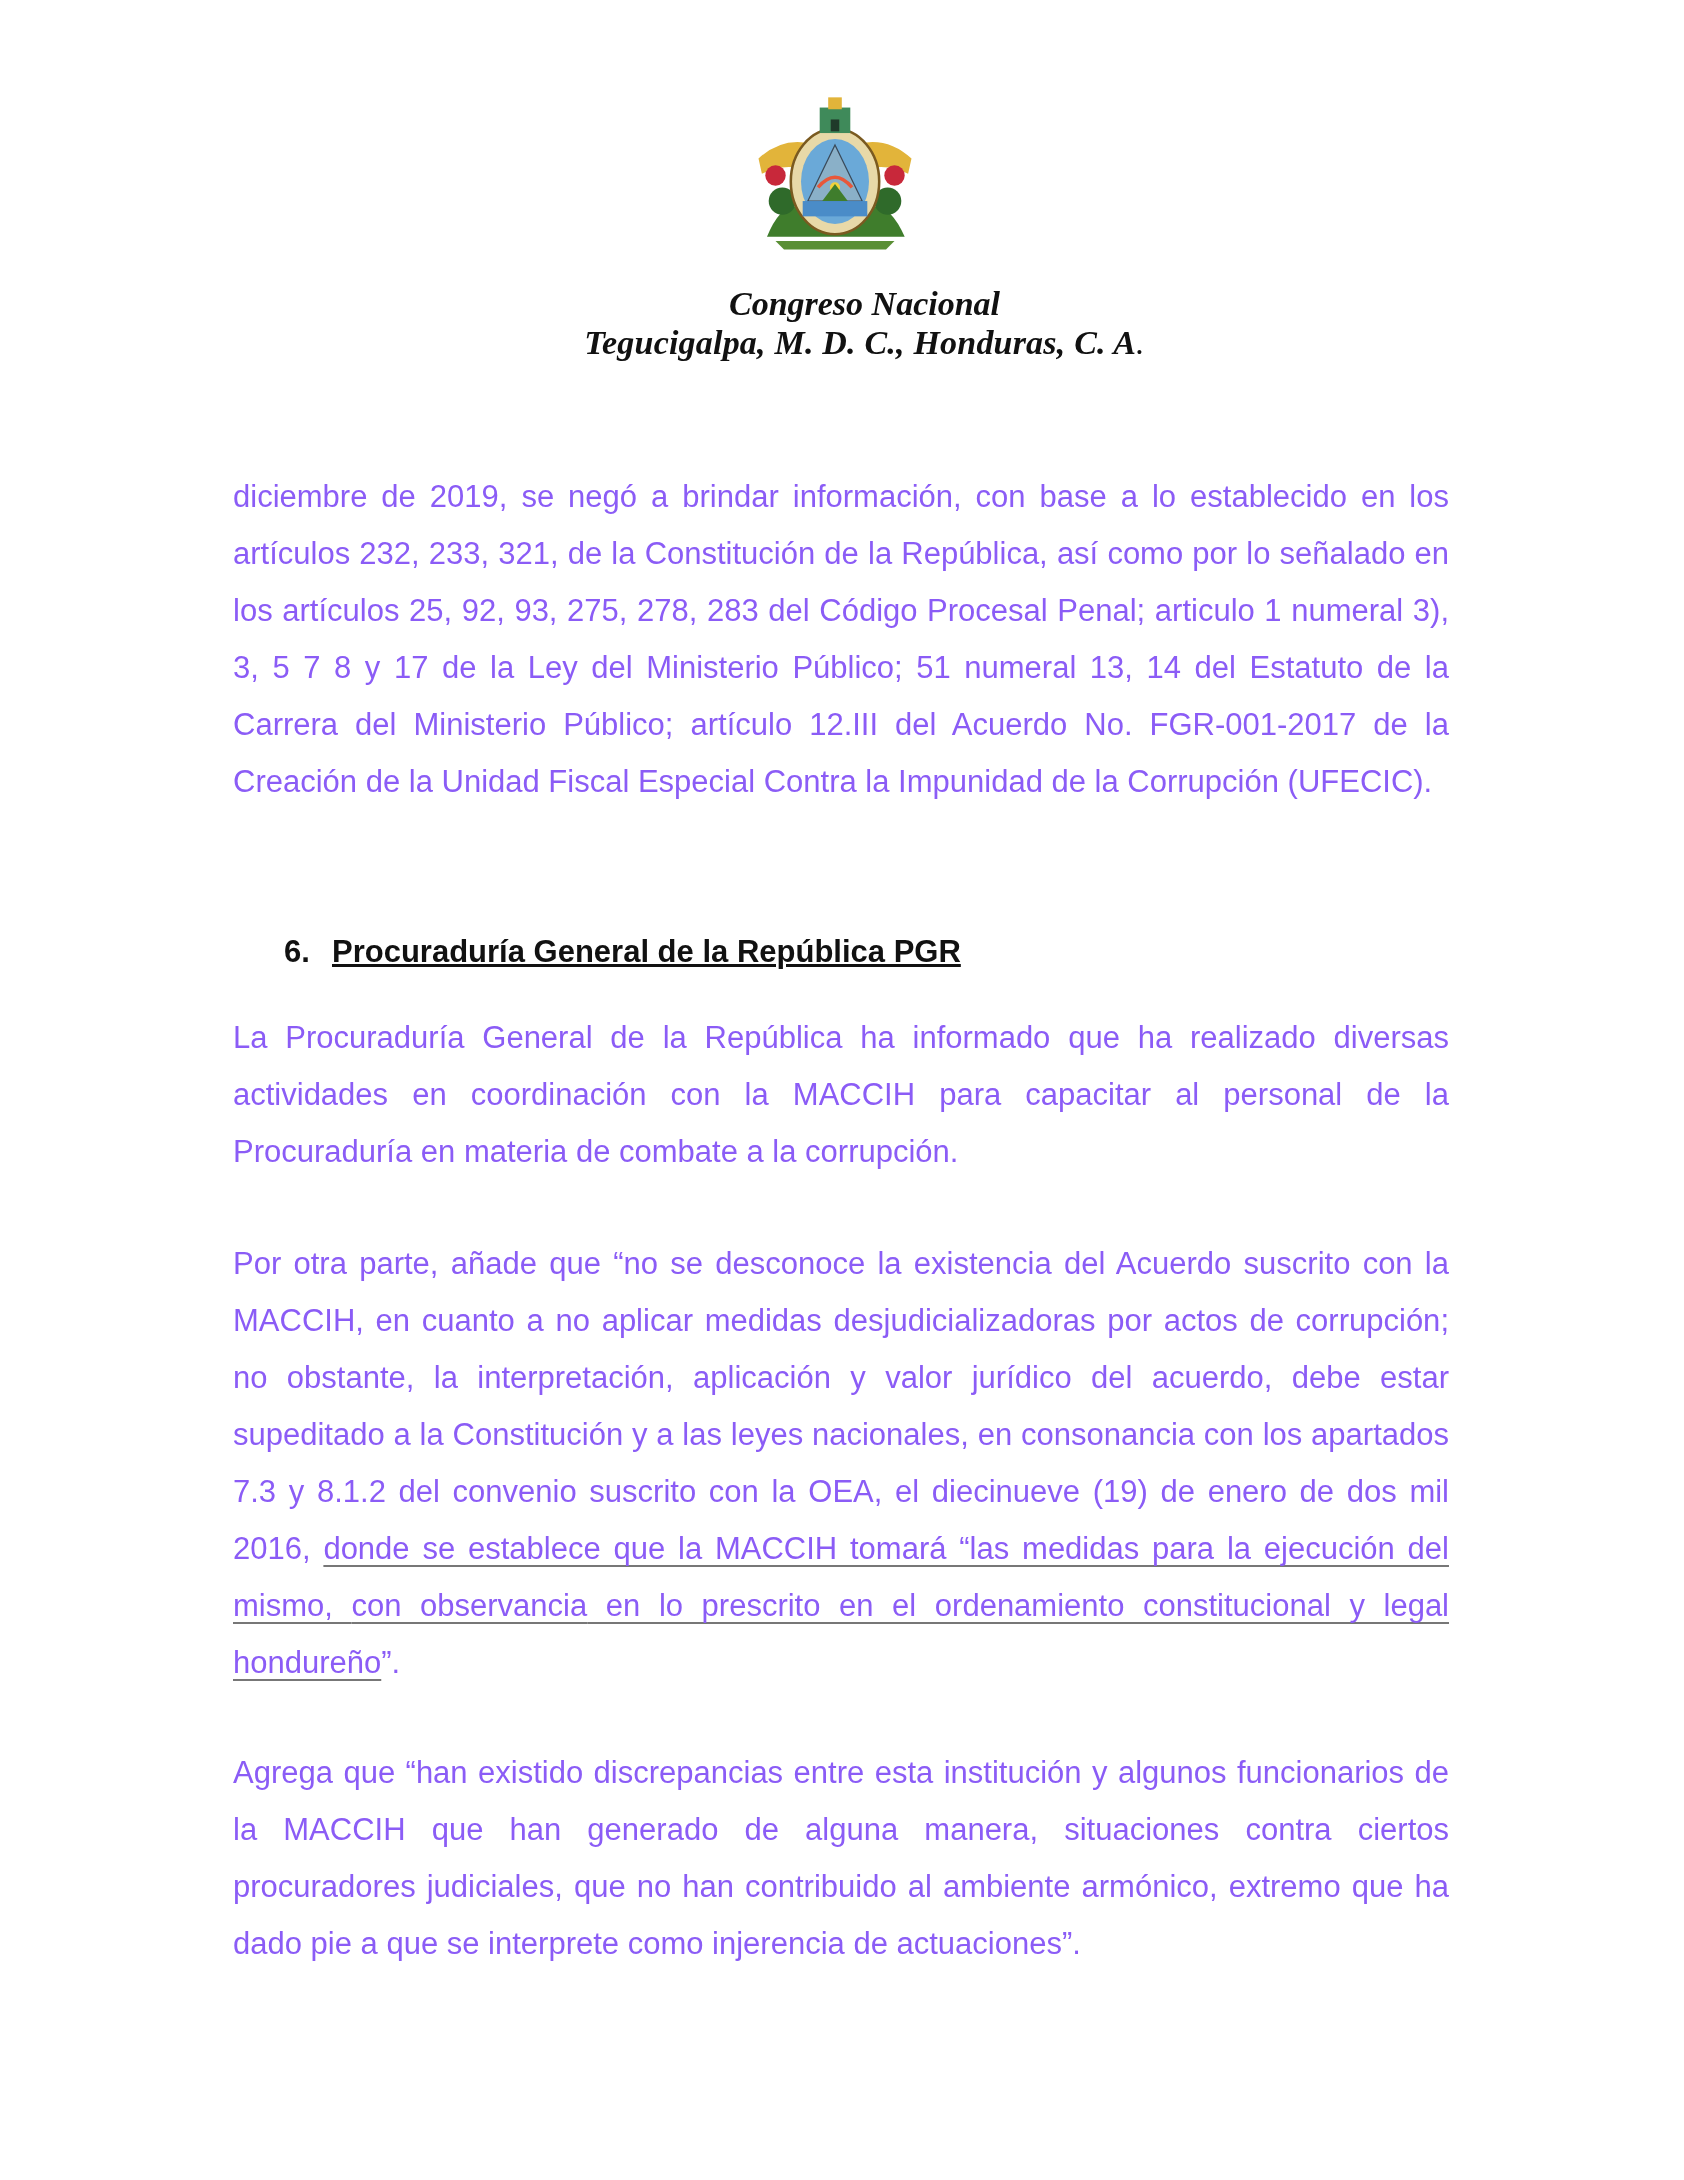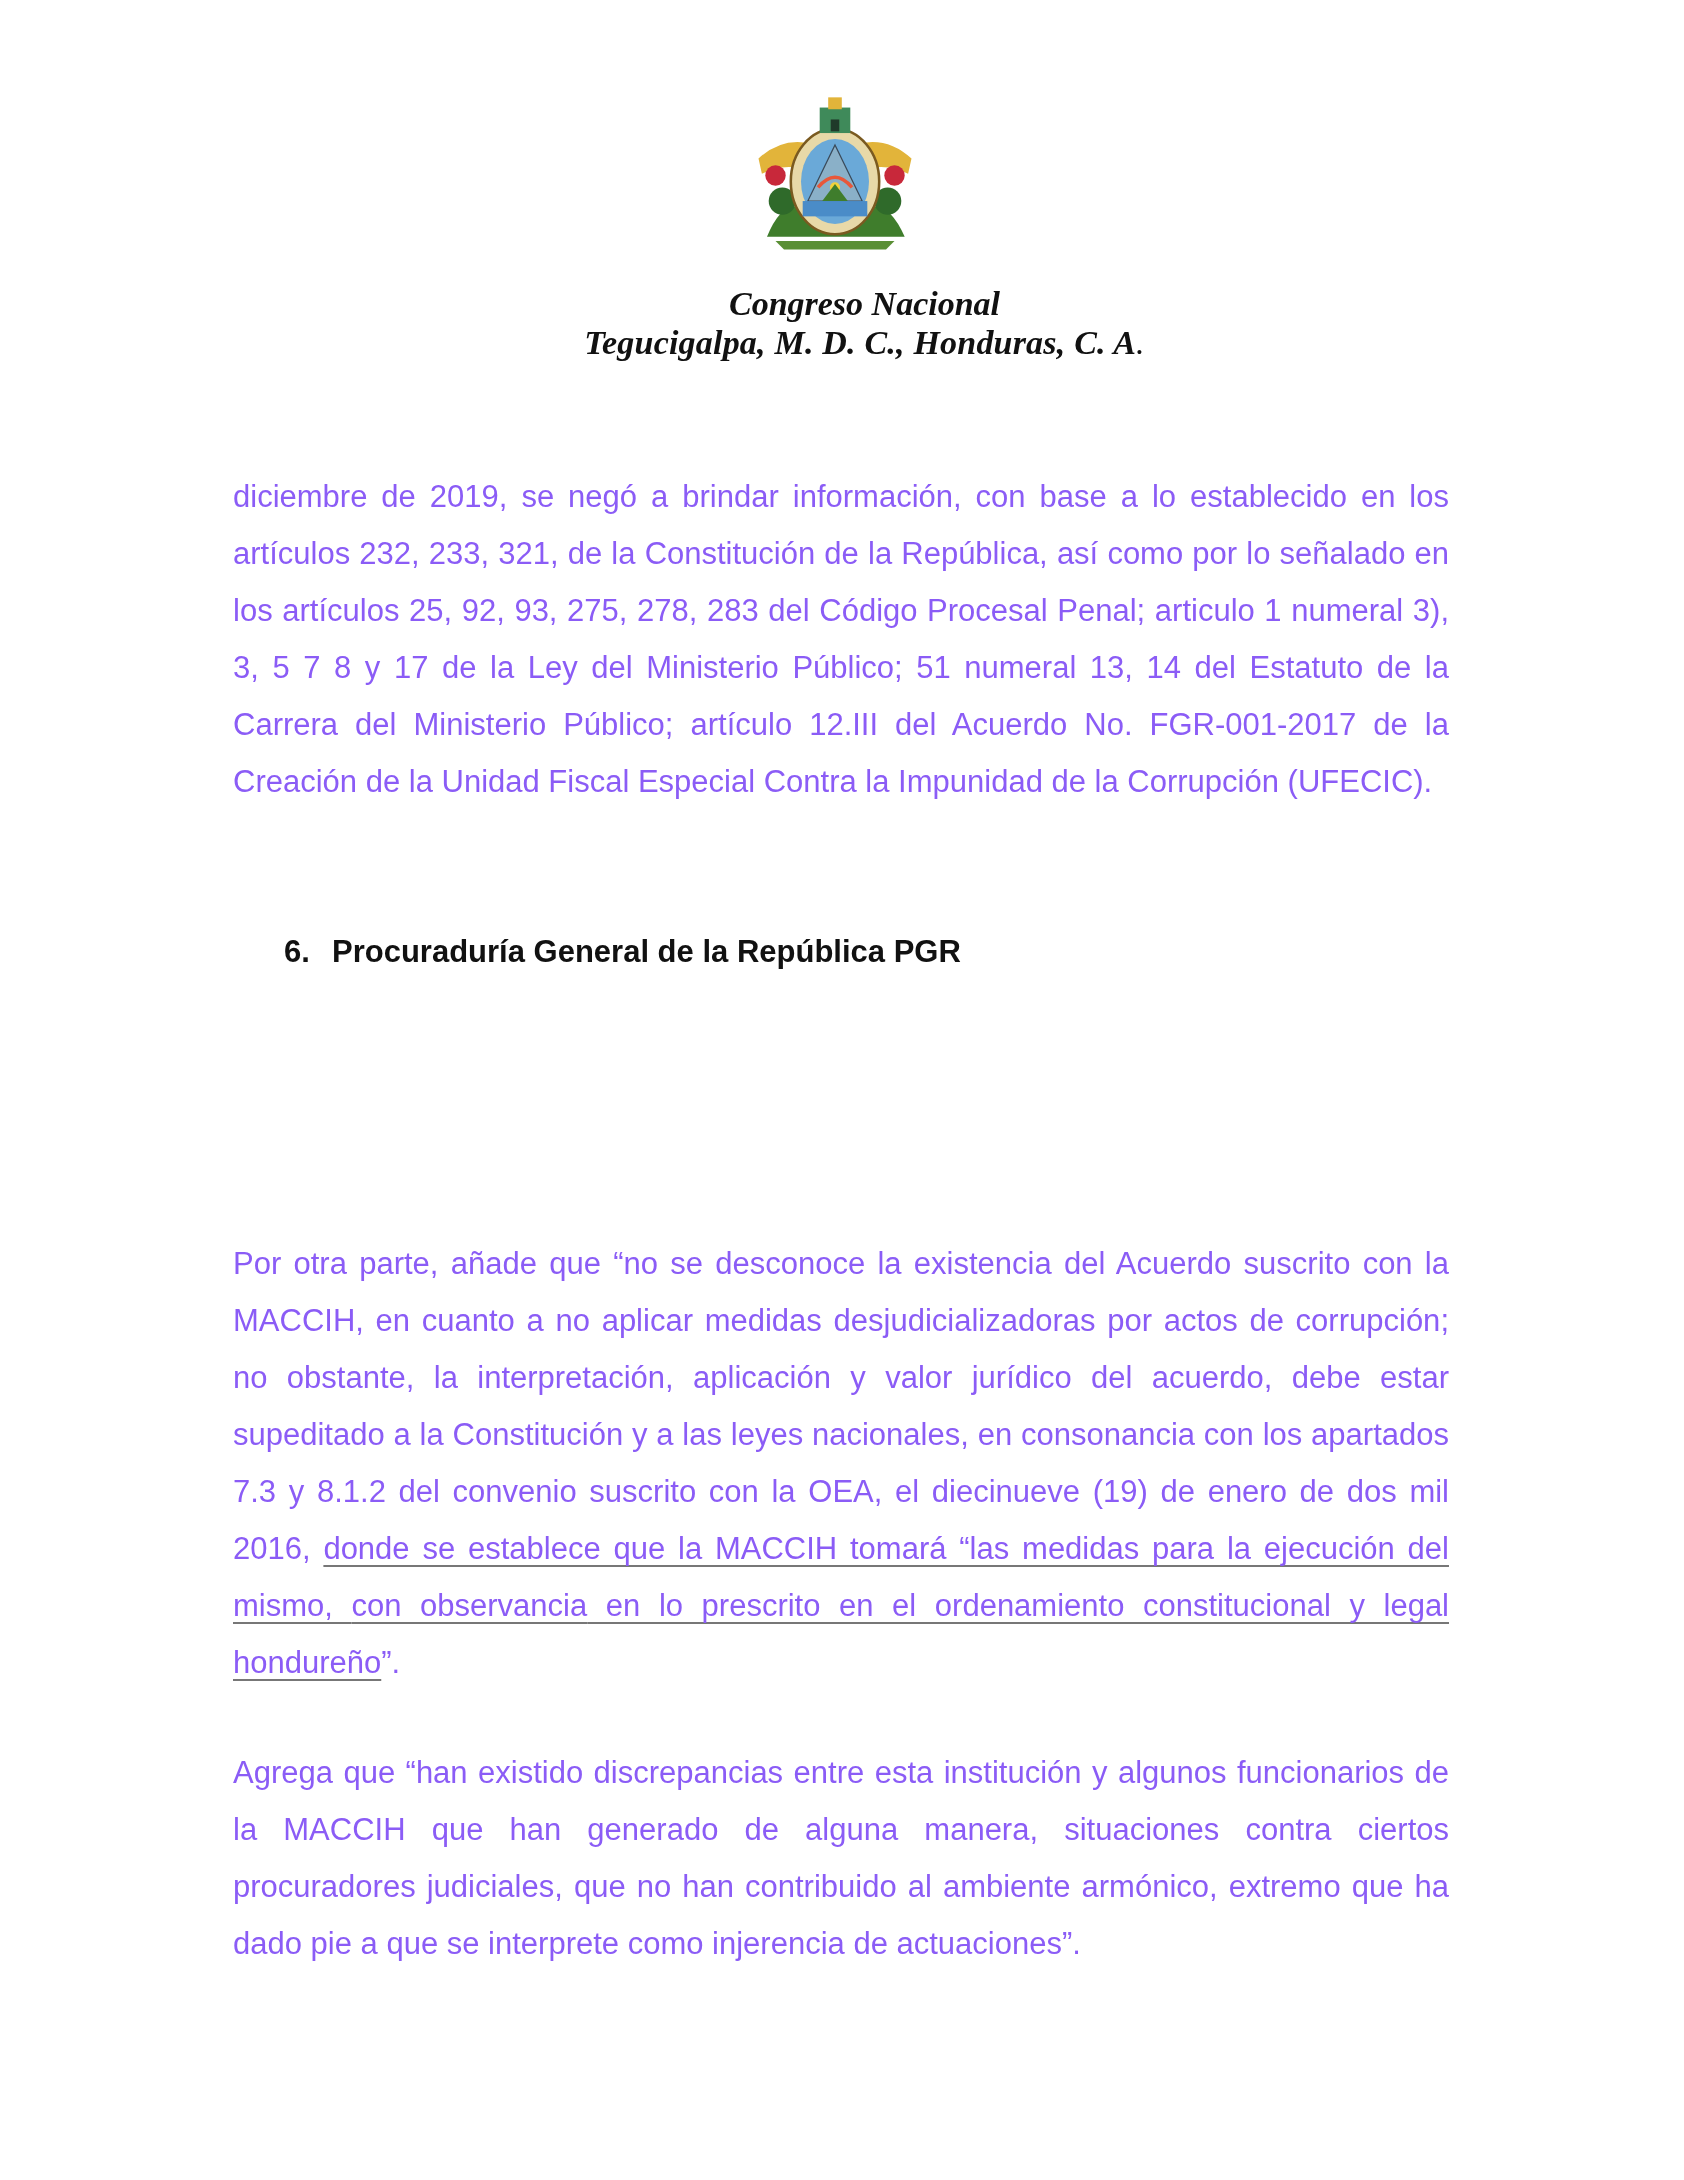--- a/index.html
+++ b/index.html
@@ -10,21 +10,21 @@
             font-family: "Liberation Serif", "DejaVu Serif", serif; font-style: italic; font-weight: bold;
             color: #111; font-size: 34px; line-height: 39px; top: 284px; padding-left: 22px; }
   .header .l2 { letter-spacing: 0.2px; }
   .header .dot { font-weight: normal; }
   .body { position: absolute; left: 233px; width: 1216px;
           font-family: "Liberation Sans", "DejaVu Sans", sans-serif; color: #8b5cf6;
           font-size: 31px; line-height: 57px; }
   .body p { margin: 0; text-align: justify; text-align-last: auto; }
   .p1 { top: 468px; }
   .heading { position: absolute; left: 284px; top: 924px; font-family: "Liberation Sans", "DejaVu Sans", sans-serif;
-             font-weight: bold; font-size: 31px; line-height: 56px; color: #111; }
+             font-weight: bold; font-size: 31px; line-height: 56px; color: #111; text-decoration: underline; }
   .heading .num { display: inline-block; width: 48px; }
   .p2 { top: 1009px; }
   .p3 { top: 1235px; }
   .p4 { top: 1744px; }
   .b { font-weight: normal; }
   .u { text-decoration: underline; text-decoration-color: #777; text-underline-offset: 6px; text-decoration-thickness: 1.7px; }
 </style>
 </head>
 <body>
 
@@ -63,20 +63,23 @@
   </div>
 
   <div class="body p1">
     <p>diciembre de 2019, se negó a brindar información, con base a lo establecido en los  artículos 232, 233, 321, de la Constitución de la República, así como por lo señalado en los artículos 25, 92, 93, 275, 278, 283 del Código Procesal Penal; articulo 1 numeral 3), 3, 5 7 8 y 17 de la Ley del Ministerio Público; 51 numeral 13, 14 del Estatuto de la Carrera del Ministerio Público; artículo 12.III del Acuerdo No. FGR-001-2017 de la Creación de la Unidad Fiscal Especial Contra la Impunidad de la Corrupción (UFECIC).</p>
   </div>
 
   <div class="heading">
     <span class="num">6.</span><span>Procuraduría General de la República PGR</span>
   </div>
 
+  <div class="body p2">
+    <p>La Procuraduría General de la República ha informado que ha realizado diversas actividades en coordinación con la MACCIH para capacitar al personal de la Procuraduría en materia de combate a la corrupción.</p>
+  </div>
 
   <div class="body p3">
     <p><span>Por otra parte, añade que “no se desconoce la existencia del Acuerdo suscrito con la MACCIH, en cuanto a no aplicar medidas desjudicializadoras </span><span class="b">por actos de corrupción</span><span>; no obstante, la interpretación, aplicación y valor jurídico del acuerdo, debe estar supeditado a la Constitución y a las leyes nacionales, en consonancia con los apartados 7.3 y 8.1.2 del convenio suscrito con la OEA, el diecinueve (19) de enero de dos mil 2016, </span><span class="u"><span>donde se establece que la MACCIH tomará “las medidas para la ejecución del mismo, </span><span class="b">con observancia</span><span> en lo prescrito en el ordenamiento constitucional y legal hondureño</span></span><span>”.</span></p>
   </div>
 
   <div class="body p4">
     <p>Agrega que “han existido discrepancias entre esta institución y algunos funcionarios de la MACCIH que han generado de alguna manera, situaciones contra ciertos procuradores judiciales, que no han contribuido al ambiente armónico, extremo que ha dado pie a que se interprete como injerencia de actuaciones”.</p>
   </div>
 
 </div>

